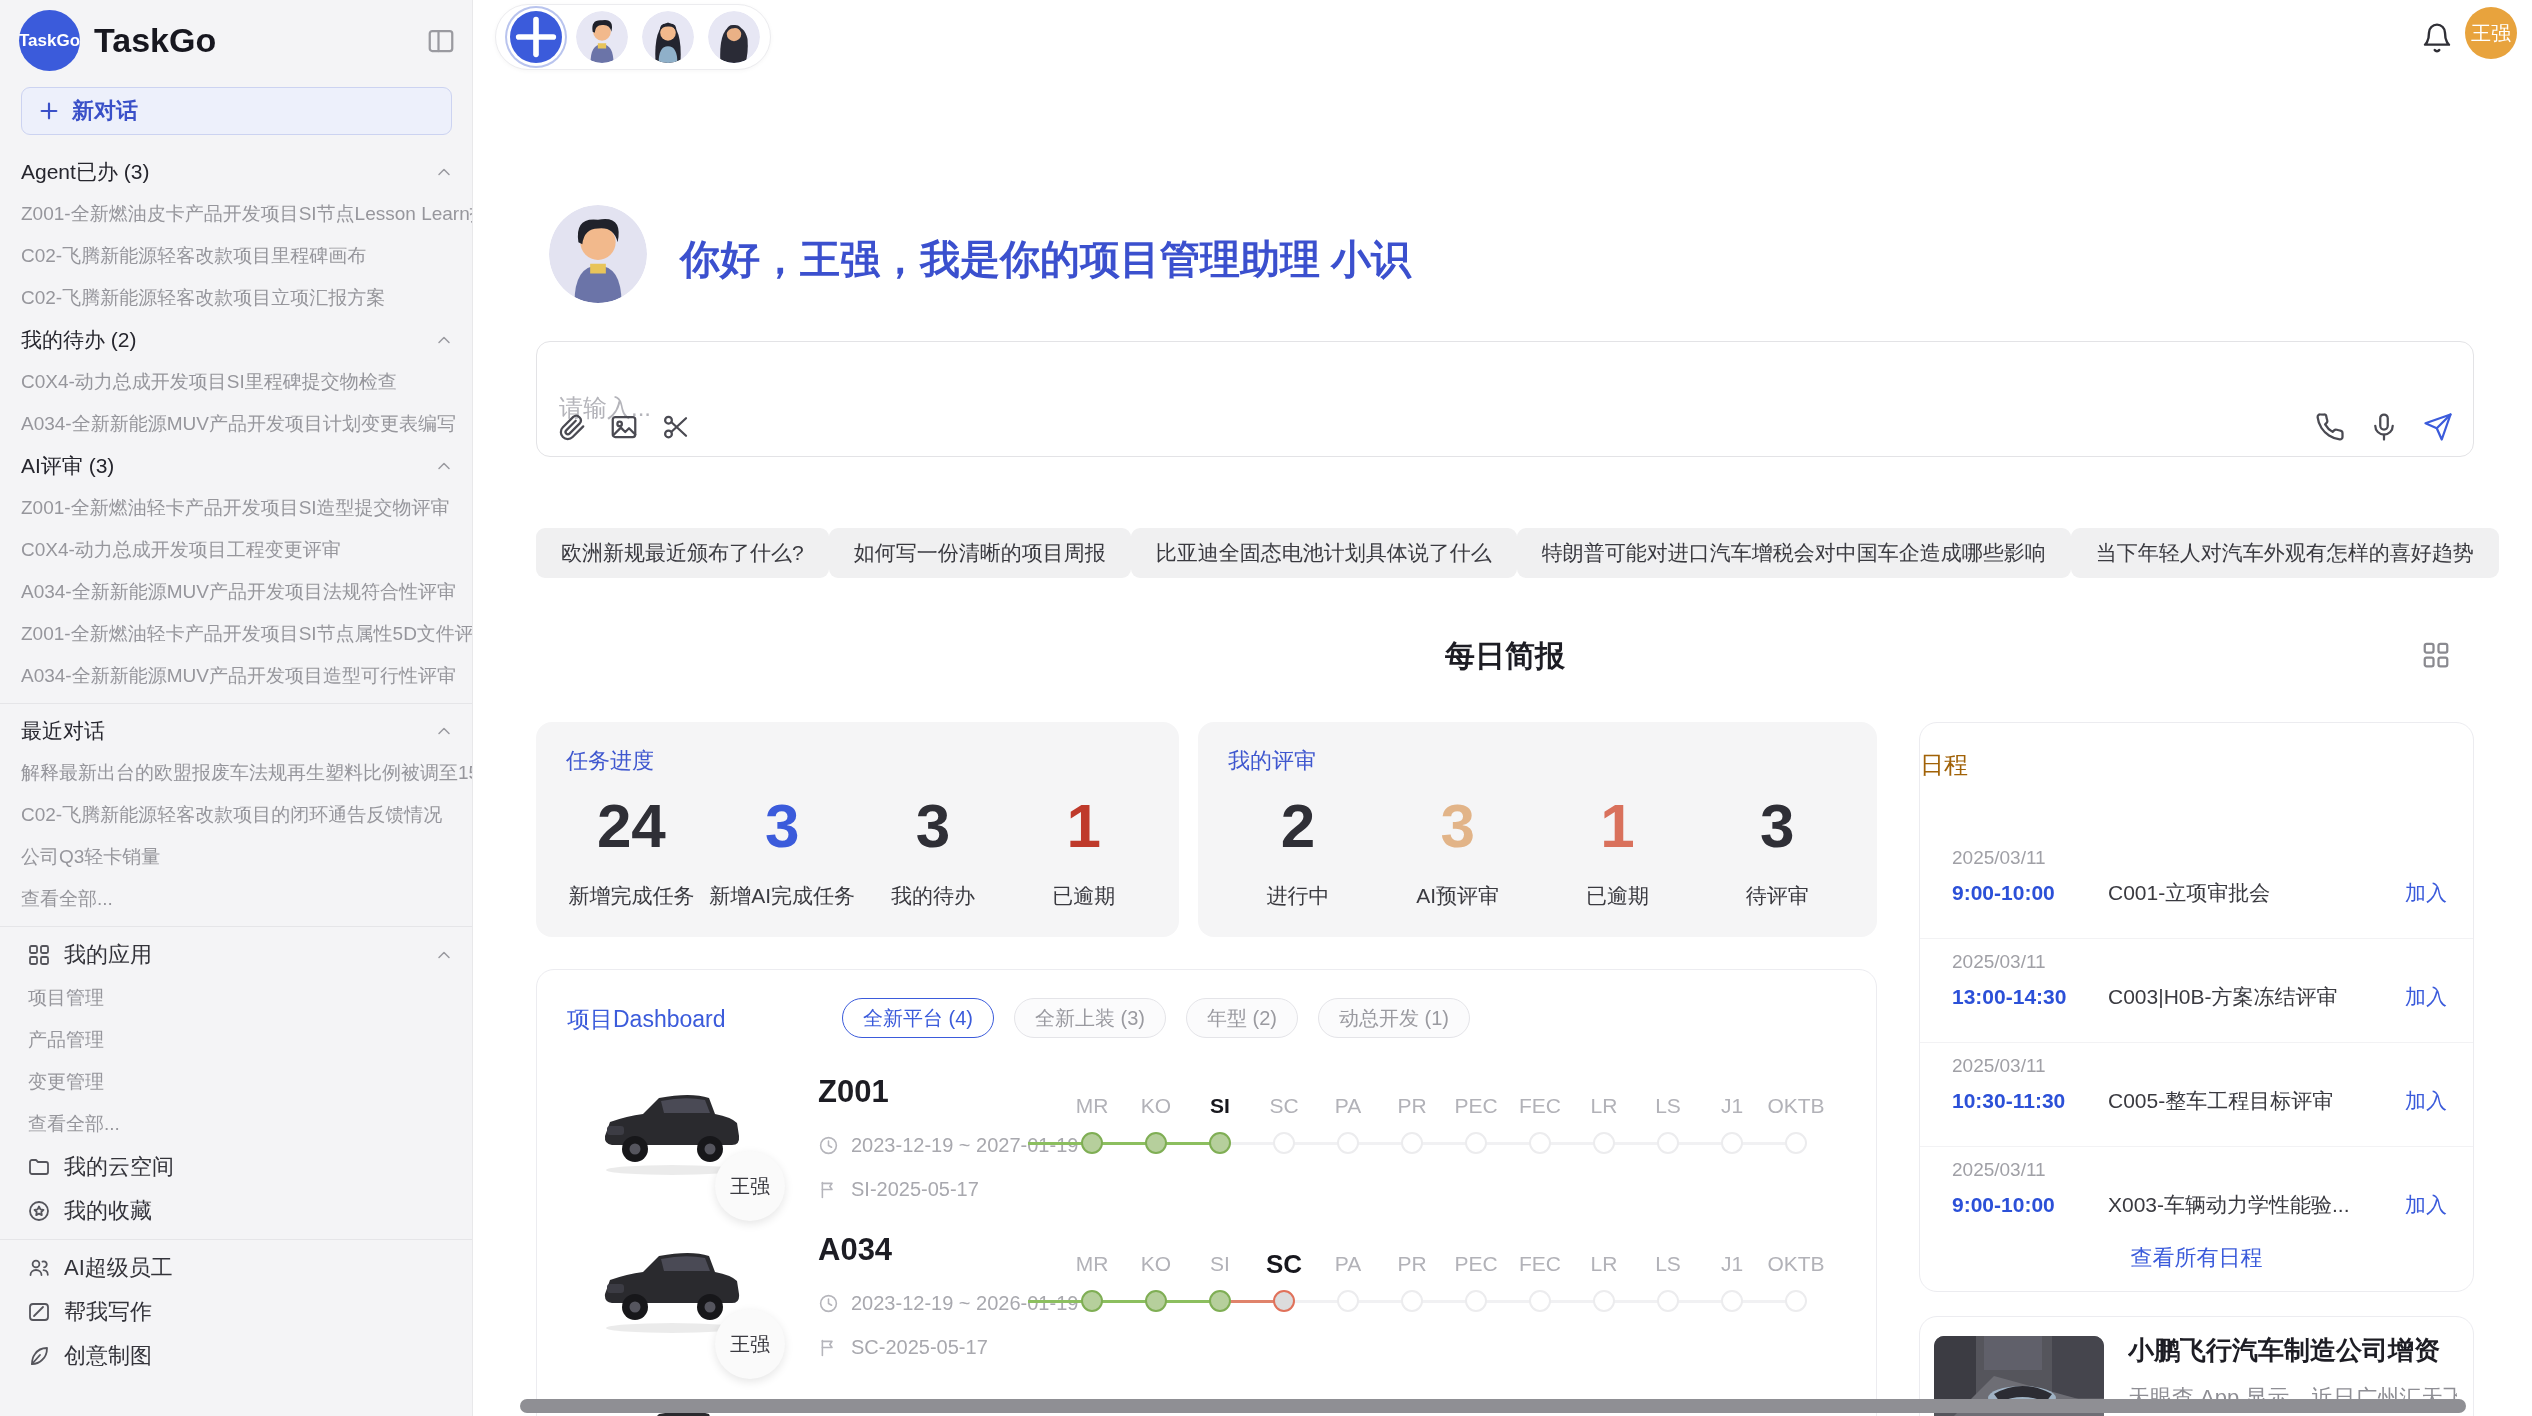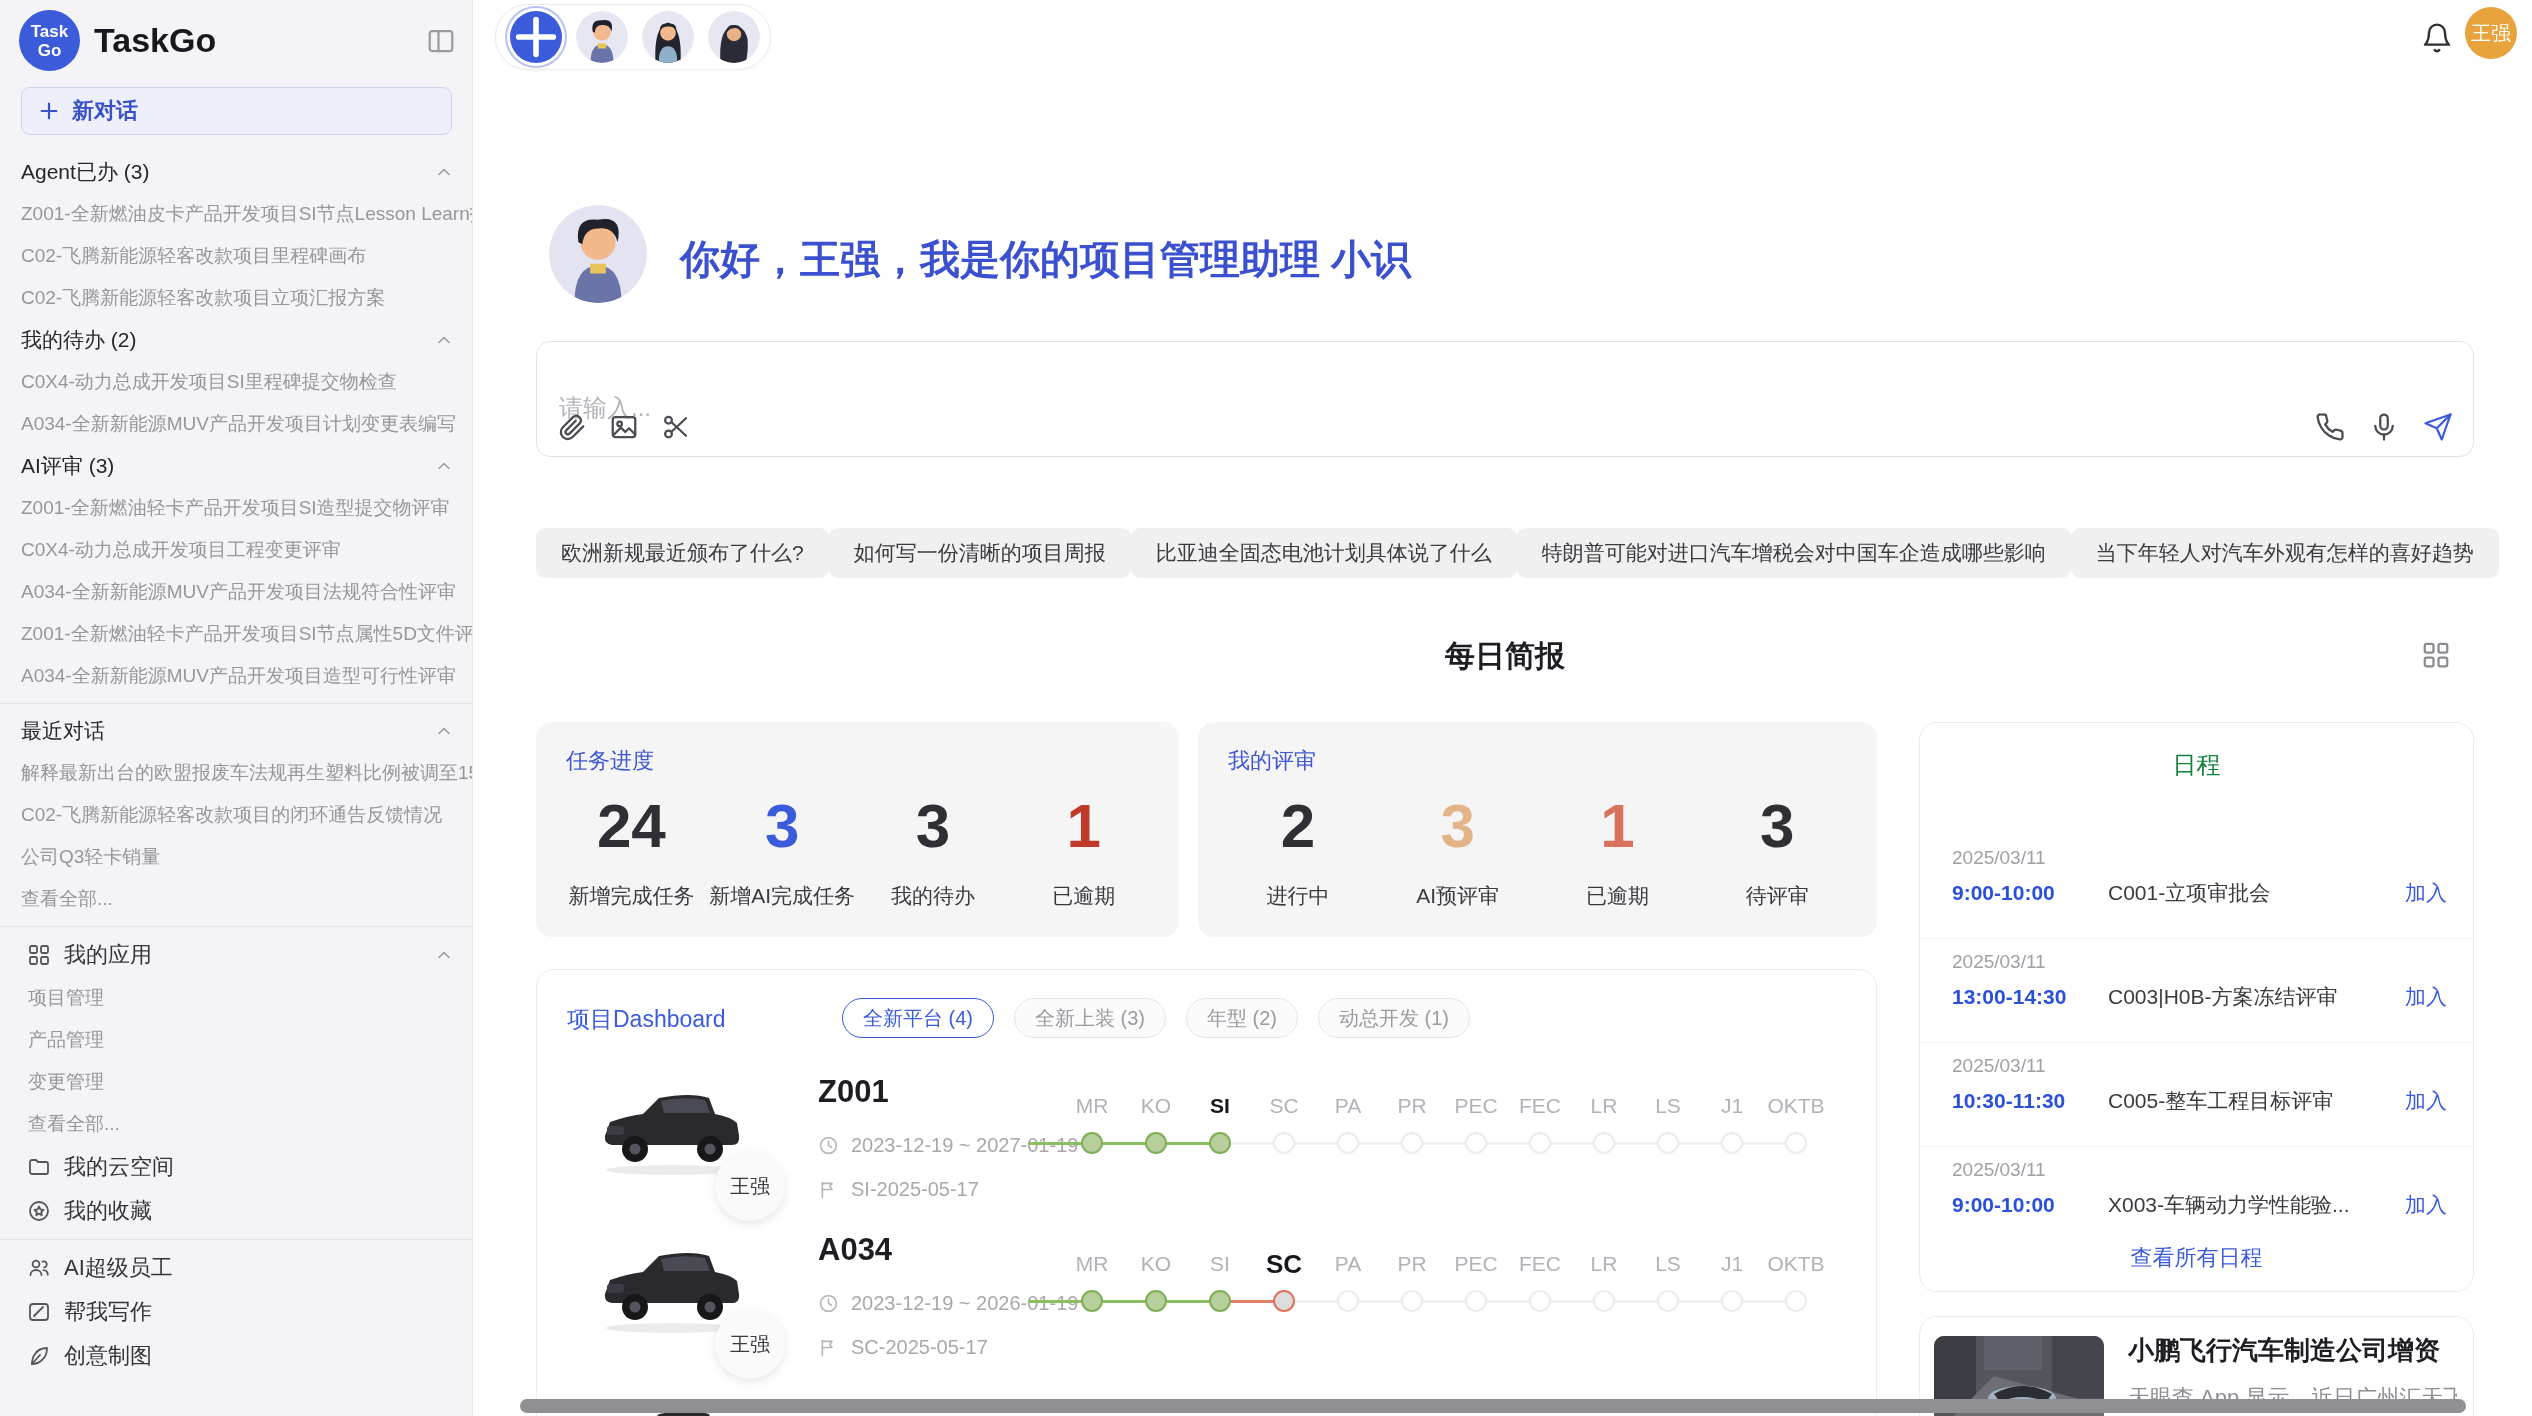--- a/index.html
+++ b/index.html
@@ -5,21 +5,21 @@
   * { margin:0; padding:0; box-sizing:border-box; }
   html,body { width:2532px; height:1416px; overflow:hidden; background:#fff;
     font-family:"Liberation Sans","DejaVu Sans",sans-serif; color:#2f2f36; }
   .stage { position:relative; width:2532px; height:1416px; }
 
   
   .sidebar { position:absolute; left:0; top:0; width:473px; height:1416px;
     background:#f4f4f6; border-right:1px solid #e8e8ea; overflow:hidden; }
   .side-head { display:flex; align-items:center; padding:10px 16px 6px 19px; }
   .logo-circle { width:61px; height:61px; border-radius:50%; background:#3b5bdb; color:#fff;
-    display:flex; flex-direction:column; align-items:center; justify-content:center;
+    display:flex; flex-direction:row; align-items:center; justify-content:center;
     font-size:17px; line-height:19px; font-weight:bold; flex:0 0 auto; }
   .app-title { font-size:34px; font-weight:bold; color:#17171f; margin-left:14px; flex:1; }
   .panel-toggle { width:30px; height:30px; color:#9a9aa0; cursor:pointer; }
   .new-chat { margin:10px 20px 16px 21px; height:48px; border:1px solid #ccd3f1; background:#edf0fb;
     border-radius:9px; display:flex; align-items:center; padding:0 16px; color:#3a50c8;
     font-size:22px; font-weight:bold; cursor:pointer; }
   .new-chat .plus { margin-right:12px; width:22px; height:22px; }
   .sec-h { height:42px; display:flex; align-items:center; padding:0 18px 0 21px;
     font-size:21px; color:#26262e; }
   .sec-h .sp { flex:1; }
@@ -113,21 +113,21 @@
   .ms.done .dot { background:#b6cf9c; border-color:#7fae54; }
   .ms.alert .dot { background:#dcdcdc; border-color:#e0715a; }
   .ms::before { content:""; position:absolute; left:-32px; top:54px; width:64px; height:3px;
     background:#f1f1f3; z-index:1; }
   .ms.done::before { background:#8cbf5f; }
   .ms.alert::before { background:#e0836b; }
 
   
   .sched { position:absolute; left:1446px; top:722px; width:555px; height:570px; background:#fff;
     border:1px solid #ececf0; border-radius:18px; overflow:hidden; }
-  .sched-title { position:absolute; top:26px; width:100%; text-align:center; font-size:24px; color:#15803d; }
+  .sched-title { position:absolute; top:26px; width:100%; font-size:24px; color:#a16207; }
   .sched-list { position:absolute; left:0; top:112px; width:100%; }
   .sch-item { height:104px; position:relative; border-bottom:1px solid #f2f2f4; }
   .sch-item:last-child { border-bottom:none; }
   .sch-date { position:absolute; left:32px; top:12px; font-size:19px; color:#a0a0a6; }
   .sch-row { position:absolute; left:32px; right:26px; top:44px; display:flex; align-items:center; }
   .sch-time { width:128px; font-size:21px; font-weight:bold; color:#2b50d8; flex:0 0 auto; }
   .sch-name { flex:1; font-size:21px; color:#3a3a40; padding-left:28px; white-space:nowrap; overflow:hidden; }
   .sch-join { font-size:21px; color:#3b5bdb; cursor:pointer; flex:0 0 auto; }
   .sched-footer { position:absolute; bottom:18px; width:100%; text-align:center; font-size:22px;
     color:#3b5bdb; cursor:pointer; }

